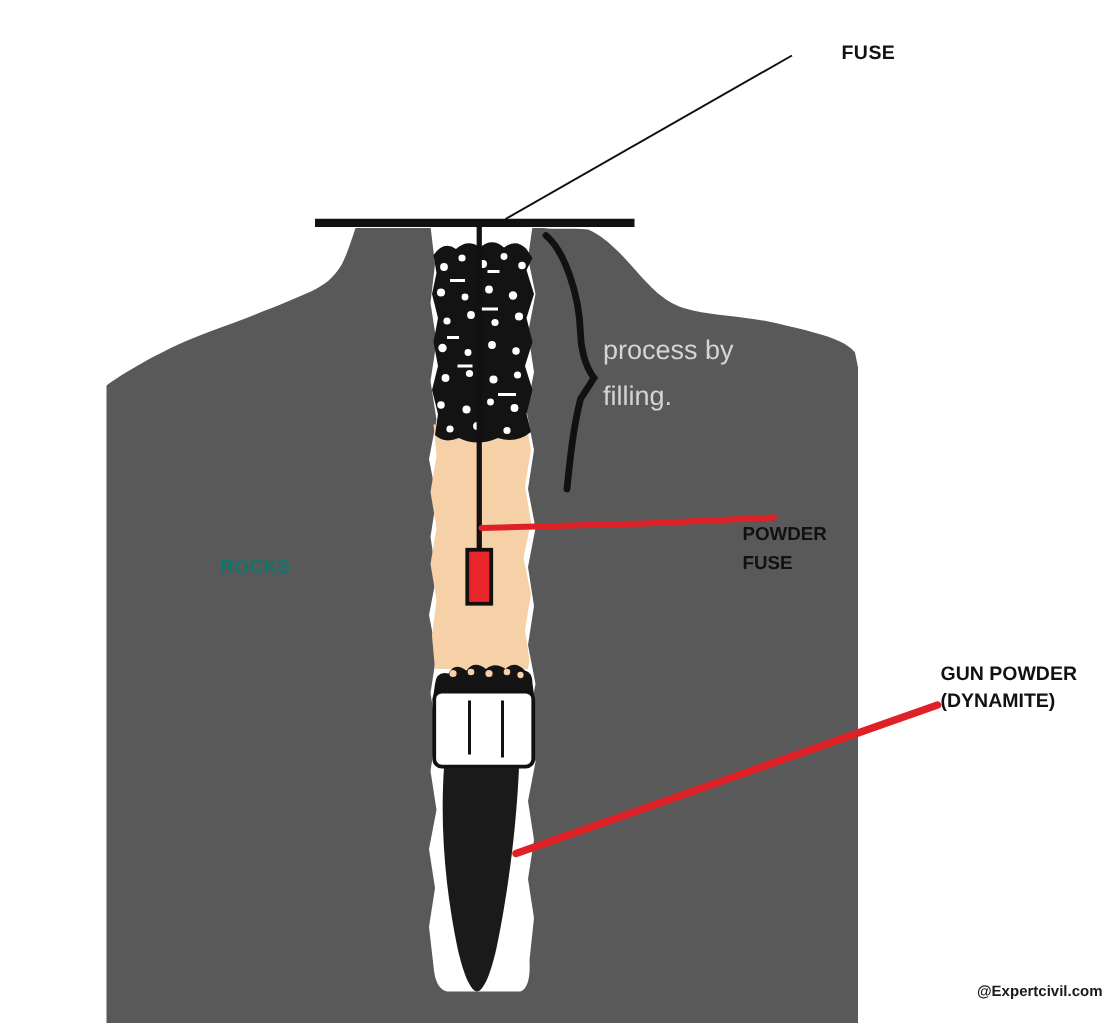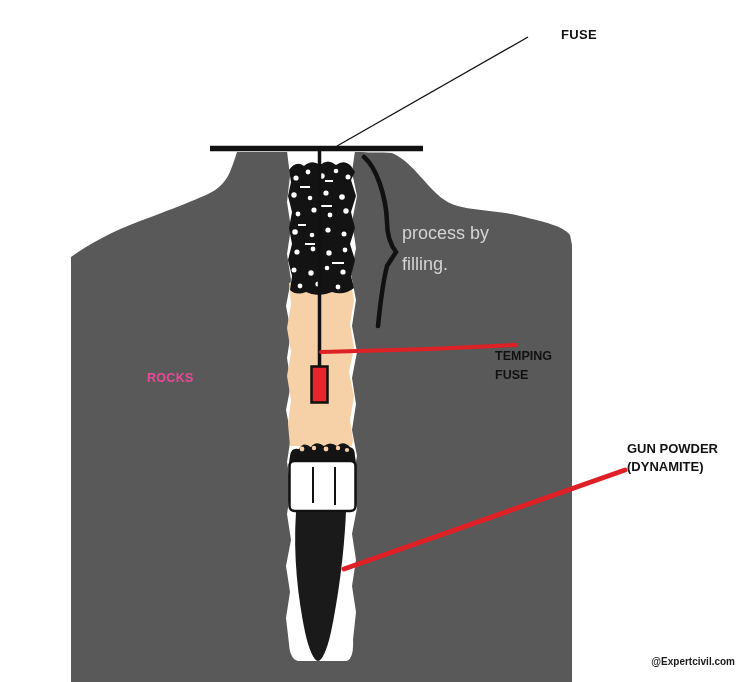--- a/index.html
+++ b/index.html
@@ -3,21 +3,21 @@
 <meta charset="utf-8">
 <style>
   html,body{margin:0;padding:0;background:#ffffff;}
   #stage{
     position:relative;width:737px;height:682px;background:#ffffff;
     font-family:"Liberation Sans",sans-serif;overflow:hidden;
   }
   #diagram-svg{position:absolute;left:0;top:0;}
   .lbl{position:absolute;font-weight:bold;color:#111111;white-space:nowrap;}
   .lbl-fuse{left:533px;top:27px;font-size:13px;letter-spacing:.3px;margin-left:28px;}
-  .lbl-rocks{left:147px;top:371px;font-size:12.5px;color:#ec4899;letter-spacing:.3px;}
+  .lbl-rocks{left:147px;top:371px;font-size:12.5px;color:#0f766e;letter-spacing:.3px;}
   .lbl-temping{left:495px;top:347px;font-size:12.5px;line-height:18.5px;}
   .lbl-gunpowder{left:627px;top:440px;font-size:13px;line-height:18px;}
   .lbl-watermark{left:0;top:656px;width:735px;text-align:right;font-size:10px;color:#1a1a1a;}
   .note{
     position:absolute;left:402px;top:218px;width:150px;
     font-size:18px;line-height:31px;font-weight:400;color:#d4d4d4;white-space:nowrap;
   }
 </style>
 </head>
 <body>
@@ -134,21 +134,21 @@
   <div class="lbl lbl-fuse">FUSE</div>
 
   <div class="note">
     <div>process by</div>
     <div>filling.</div>
   </div>
 
   <div class="lbl lbl-rocks">ROCKS</div>
 
   <div class="lbl lbl-temping">
-    <div>TEMPING</div>
+    <div>POWDER</div>
     <div>FUSE</div>
   </div>
 
   <div class="lbl lbl-gunpowder">
     <div>GUN POWDER</div>
     <div>(DYNAMITE)</div>
   </div>
 
   <div class="lbl lbl-watermark">@Expertcivil.com</div>
 </div>

